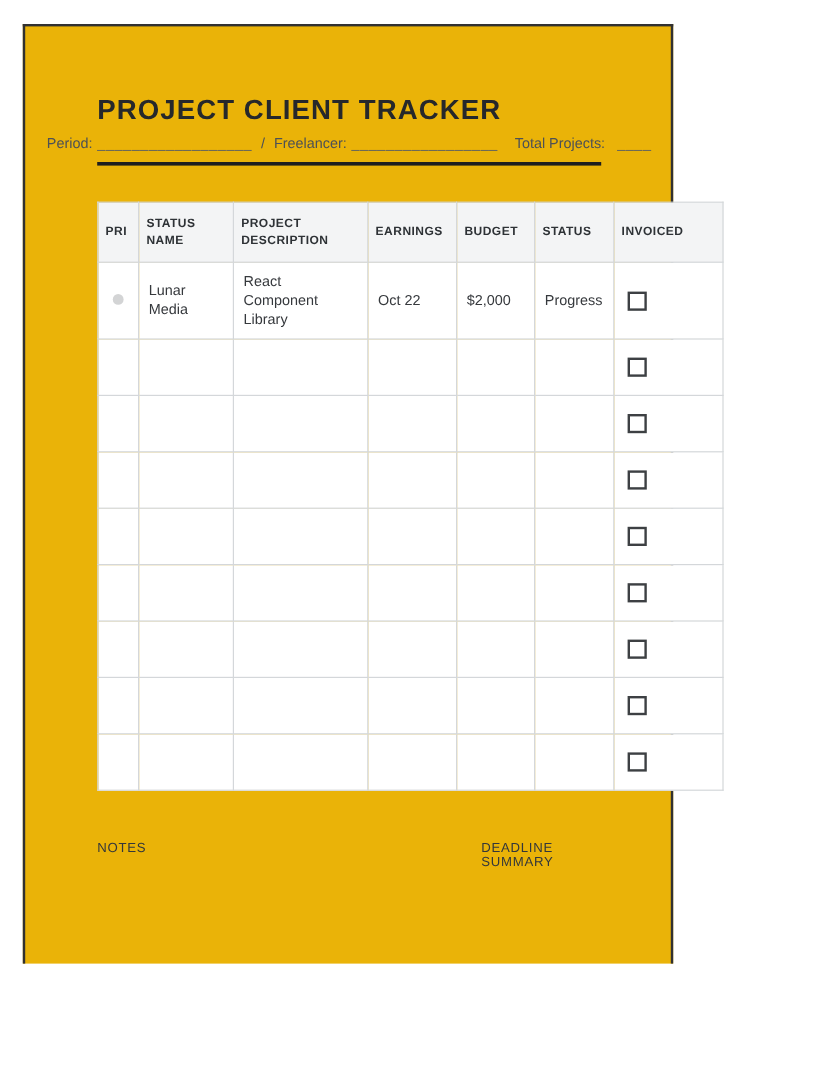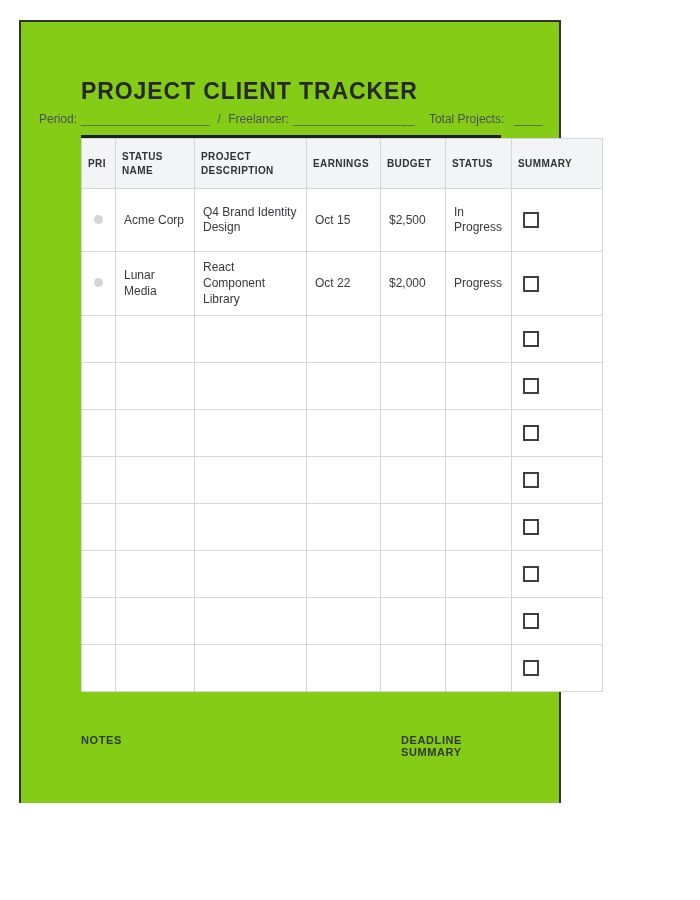--- a/index.html
+++ b/index.html
@@ -2,42 +2,42 @@
 <html><head>
 <meta charset="utf-8">
 <style>
   * { box-sizing: border-box; margin: 0; padding: 0; }
   html, body { width: 700px; height: 900px; overflow: hidden; }
   body { background: #ffffff; font-family: "Liberation Sans", sans-serif; position: relative; }
 
   .page {
     position: absolute; left: 19px; top: 20px;
     width: 542px; height: 783px;
-    background: #84cc16;
+    background: #eab308;
     border: 2px solid #313131; border-bottom: none;
     padding: 56px 58px 0 60px;
   }
 
   .doc-title {
     font-size: 23px; font-weight: bold; letter-spacing: 0.9px;
     color: #26282b; line-height: 1.15; margin-bottom: 8px;
   }
 
   .meta-row {
     display: flex; justify-content: center; align-items: baseline;
     font-size: 12px; color: #4d5156; margin-bottom: 9px; white-space: nowrap;
   }
   .meta-left span { margin-right: 4px; }
   .meta-left .blank, .meta-right .blank { letter-spacing: 0.5px; color: #5a5e63; }
   .meta-right span { margin-left: 10px; }
 
   .thick-rule { border-top: 3px solid #1e1e1e; width: 100%; }
 
   table.tracker {
-    width: 100%;
+    margin-top: 30px; width: 100%;
     border-collapse: collapse; table-layout: fixed;
   }
   col.c-pri      { width: 34px; }
   col.c-client   { width: 79px; }
   col.c-desc     { width: 112px; }
   col.c-deadline { width: 74px; }
   col.c-budget   { width: 65px; }
   col.c-status   { width: 66px; }
   col.c-invoiced { width: 91px; }
 
@@ -60,21 +60,21 @@
     border-radius: 50%; background: #d3d4d5;
   }
   .checkbox {
     width: 16px; height: 16px; background: #ffffff;
     border: 2px solid #3d4043; margin-left: 3px;
   }
 
   .footer-labels {
     margin-top: 42px;
     display: grid; grid-template-columns: 320px 1fr;
-    font-size: 11px; font-weight: bold; letter-spacing: 0.6px; color: #33373b;
+    font-size: 11px; font-weight: normal; letter-spacing: 0.6px; color: #33373b;
   }
 </style>
 </head>
 <body>
 
 <div class="page">
 
   <div class="doc-title">PROJECT CLIENT TRACKER</div>
 
   <div class="meta-row">
@@ -101,35 +101,24 @@
         <col class="c-invoiced">
     </colgroup>
     <thead>
         <tr id="header-row">
           <th>PRI</th>
           <th>STATUS NAME</th>
           <th>PROJECT DESCRIPTION</th>
           <th>EARNINGS</th>
           <th>BUDGET</th>
           <th>STATUS</th>
-          <th>SUMMARY</th>
+          <th>INVOICED</th>
         </tr>
       </thead>
     <tbody id="table-body">
-        <tr class="filled">
-          <td class="pri-cell"><span class="dot"></span></td>
-          <td>Acme Corp</td>
-          <td>Q4 Brand Identity Design</td>
-          <td>Oct 15</td>
-          <td>$2,500</td>
-          <td>In Progress</td>
-          <td>
-            <div class="checkbox"></div>
-          </td>
-        </tr>
         <tr class="filled">
           <td class="pri-cell"><span class="dot"></span></td>
           <td>Lunar Media</td>
           <td>React Component Library</td>
           <td>Oct 22</td>
           <td>$2,000</td>
           <td>Progress</td>
           <td>
             <div class="checkbox"></div>
           </td>

